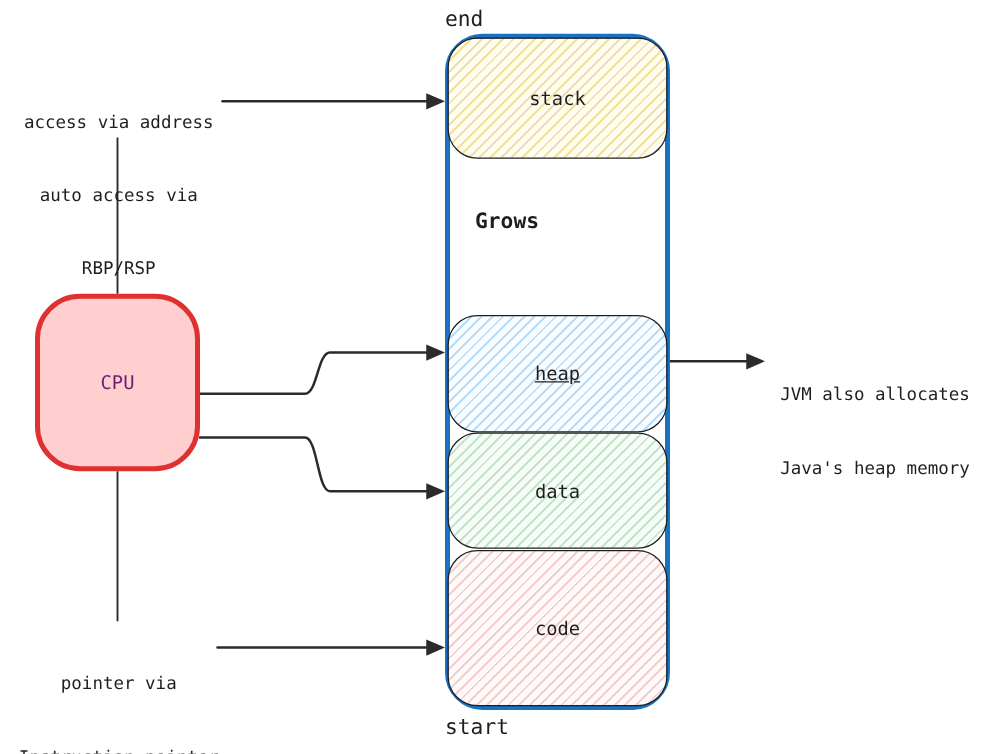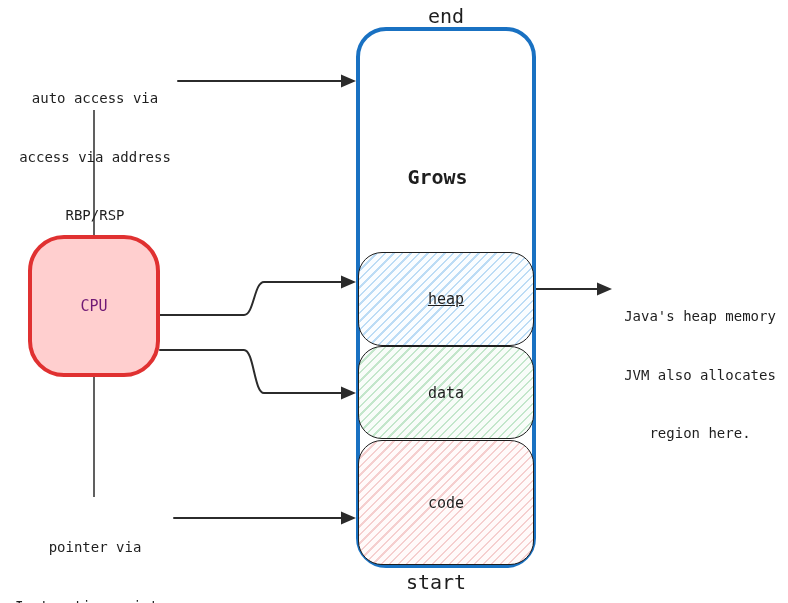--- a/index.html
+++ b/index.html
@@ -63,22 +63,21 @@
     background:#ffcfcf;
     display:flex;
     align-items:center;
     justify-content:center;
     font-size:15px;
     color:#e03131;
   }
 
   .label{
     position:absolute;
-    font-size:20px;
-    text-align:center;
+    font-size:17px;
     line-height:20px;
     white-space:pre;
   }
   .end-label{left:356px;top:6px;width:180px;}
   .start-label{left:356px;top:572px;width:160px;}
   .grows-label{left:380px;top:167px;width:115px;font-weight:bold;}
 
   .annotation{
     position:absolute;
     font-size:14px;
@@ -119,49 +118,51 @@
 
     <line class="conn" x1="438" y1="128" x2="438" y2="148"></line>
     <polygon class="head" points="431.5,148 438,163 444.5,148"></polygon>
 
     <line class="conn" x1="438" y1="250" x2="438" y2="215"></line>
     <polygon class="head" points="431.5,215 438,200 444.5,215"></polygon>
   </svg>
 
   <div class="mem-container"></div>
 
+  <div class="segment seg-stack" style="background: repeating-linear-gradient(135deg, rgb(240, 225, 161) 0px, rgb(240, 225, 161) 1.6px, rgb(255, 253, 242) 1.6px, rgb(255, 253, 242) 6px);">
+    <span>stack</span>
+  </div>
   <div class="segment seg-heap" style="background: repeating-linear-gradient(135deg, rgb(188, 220, 245) 0px, rgb(188, 220, 245) 1.6px, rgb(250, 253, 255) 1.6px, rgb(250, 253, 255) 6px);">
     <span>heap</span>
   </div>
   <div class="segment seg-code" style="background: repeating-linear-gradient(135deg, rgb(245, 207, 207) 0px, rgb(245, 207, 207) 1.6px, rgb(255, 250, 250) 1.6px, rgb(255, 250, 250) 6px);">
     <span>code</span>
   </div>
   <div class="segment seg-data" style="background: repeating-linear-gradient(135deg, rgb(195, 230, 203) 0px, rgb(195, 230, 203) 1.6px, rgb(248, 252, 249) 1.6px, rgb(248, 252, 249) 6px);">
     <span>data</span>
   </div>
 
   <div class="cpu-box" style="border-color: rgb(224, 49, 49); background: rgb(255, 207, 207); color: #701a75;">
     <span>CPU</span>
   </div>
 
   <div class="label end-label">end</div>
   <div class="label start-label">start</div>
   <div class="label grows-label">Grows</div>
 
   <div class="annotation ann-stack-access">
+    <div>access via address</div>
     <div>auto access via</div>
-    <div>access via address</div>
     <div>RBP/RSP</div>
   </div>
 
 
   <div class="annotation ann-jvm">
+    <div>JVM also allocates</div>
     <div>Java's heap memory</div>
-    <div>JVM also allocates</div>
-    <div>region here.</div>
   </div>
 
   <div class="annotation ann-code-access">
     <div>pointer via</div>
     <div>Instruction pointer</div>
   </div>
 
 </div>
 
 </body></html>

